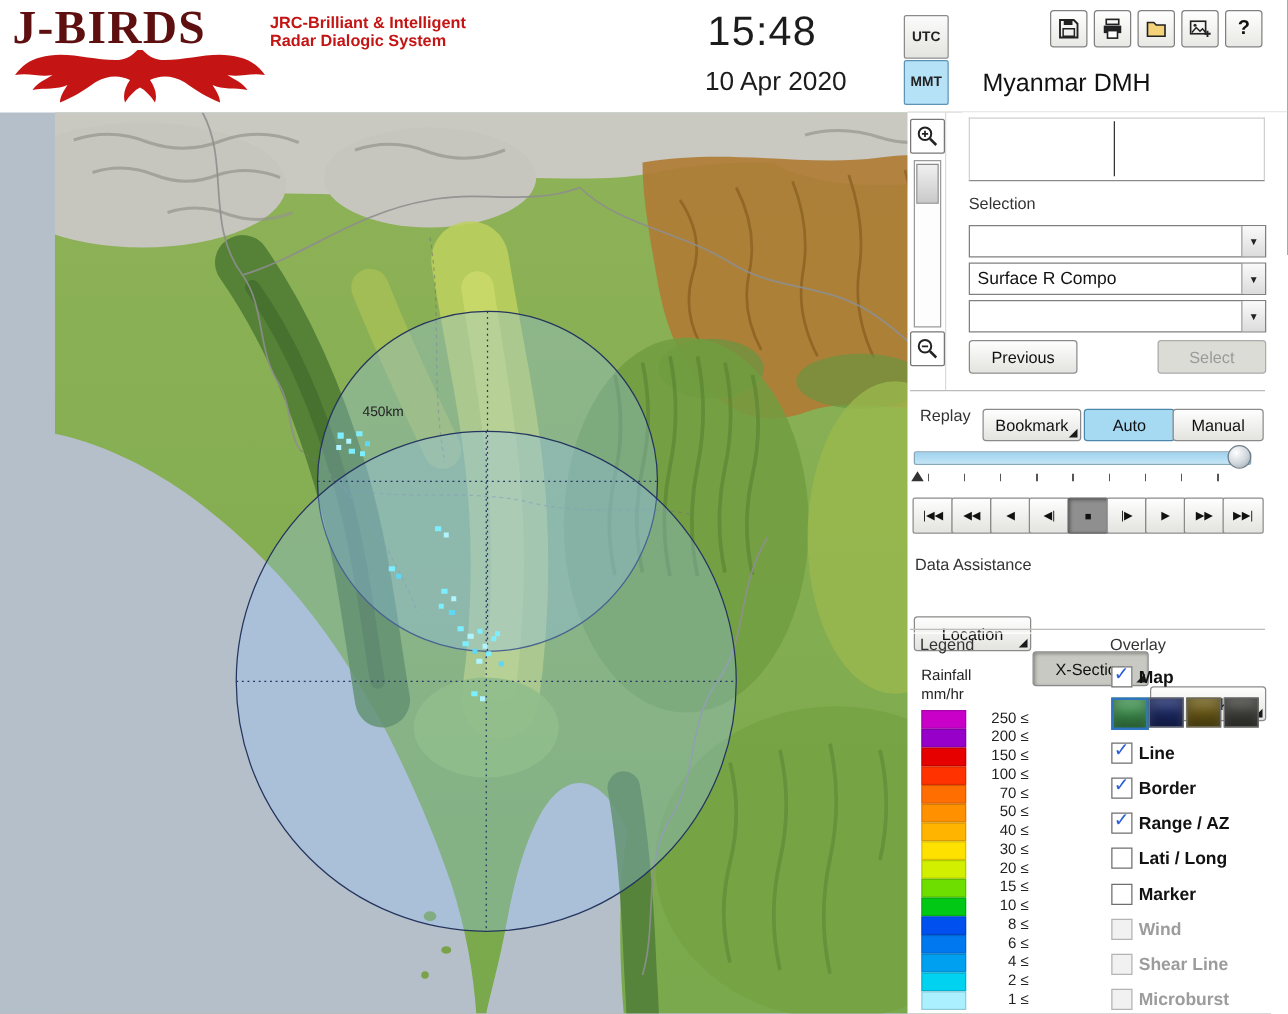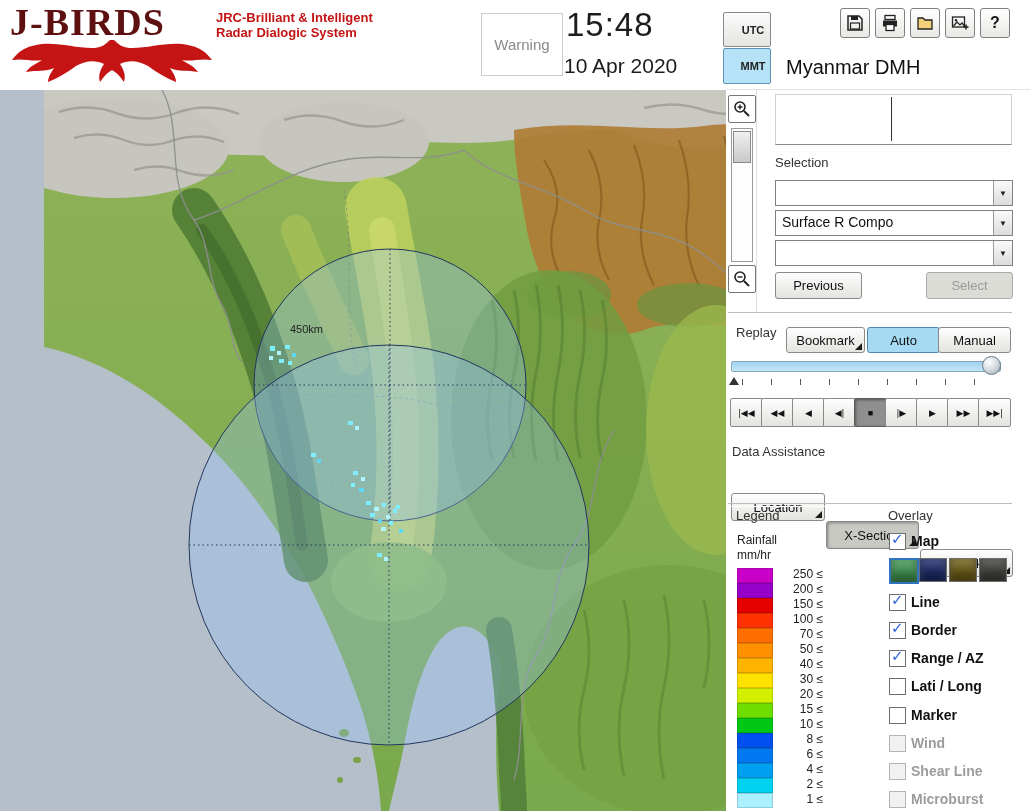--- a/index.html
+++ b/index.html
@@ -12,21 +12,21 @@
   .logo-title{left:10px;top:0px;font-family:"Liberation Serif","DejaVu Serif",serif;
               font-weight:bold;font-size:38px;color:#5e1010;letter-spacing:1px;}
   .logo-sub{left:216px;top:10px;color:#c41414;font-weight:bold;font-size:13px;line-height:15px;}
   .eagle{left:12px;top:38px;}
   .warning-box{left:481px;top:13px;width:80px;height:61px;border:1px solid #cccccc;
                display:flex;align-items:center;justify-content:center;color:#8a8a8a;font-size:15px;background:#fff;}
   .clock-time{left:566px;top:6px;font-size:33px;color:#1c1c1c;letter-spacing:1px;}
   .clock-date{left:564px;top:54px;font-size:21px;color:#1c1c1c;}
   .tz{left:723px;width:34px;text-align:center;font-size:11px;font-weight:bold;border:1px solid #8a8a8a;
       border-radius:2px;background:linear-gradient(#fbfbfb,#e4e4e0);color:#222;
-      display:flex;align-items:center;justify-content:center;cursor:pointer;padding-left:12px;}
+      display:flex;align-items:center;justify-content:center;cursor:pointer;}
   .tz-utc{top:12px;height:33px;}
   .tz-mmt{top:48px;height:34px;}
   .tz.selected{background:#b5e2f7;border-color:#5e93b8;}
   .tool-btn{top:8px;width:28px;height:28px;border:1px solid #808080;border-radius:3px;
             background:linear-gradient(#ffffff,#e8e8e4);display:flex;align-items:center;justify-content:center;cursor:pointer;}
   .site-name{left:786px;top:56px;font-size:20px;color:#111;}
   .header-rule{left:726px;top:89px;width:304px;height:1px;background:#e2e2e2;}
 
   
   #map{position:absolute;left:0;top:90px;width:726px;height:721px;overflow:hidden;background:#b4bfc9;padding-left:44px;}
@@ -101,23 +101,20 @@
       <div>Radar  Dialogic  System</div>
     </div>
     <svg class="abs eagle" width="200" height="46" viewBox="0 0 200 46">
       <path fill="#c41414" d="M98,2 C92,8 88,10 80,10 C60,10 40,2 20,8 C12,10 6,14 0,22 C12,20 20,24 30,22
         C24,26 18,28 14,34 C24,32 34,34 42,30 C38,36 36,40 36,44 C46,40 56,34 64,28 C74,22 84,22 92,26
         C88,32 86,38 88,44 C92,38 96,34 100,32 C104,34 108,38 112,44 C114,38 112,32 108,26
         C116,22 126,22 136,28 C144,34 154,40 164,44 C164,40 162,36 158,30 C166,34 176,32 186,34
         C182,28 176,26 170,22 C180,24 188,20 200,22 C194,14 188,10 180,8 C160,2 140,10 120,10 C112,10 108,8 102,2 Z"></path>
     </svg>
 
-    <div class="abs warning-box">
-      <span>Warning</span>
-    </div>
 
     <div class="abs clock-time">15:48</div>
     <div class="abs clock-date">10 Apr 2020</div>
 
     <div class="abs tz tz-utc">UTC</div>
     <div class="abs tz tz-mmt selected">MMT</div>
 
     <div class="abs tool-btn" style="left:840px">
       <svg width="18" height="18" viewBox="0 0 18 18">
         <path d="M2,2 h11 l3,3 v11 h-14 z" fill="none" stroke="#222" stroke-width="1.5"></path>

